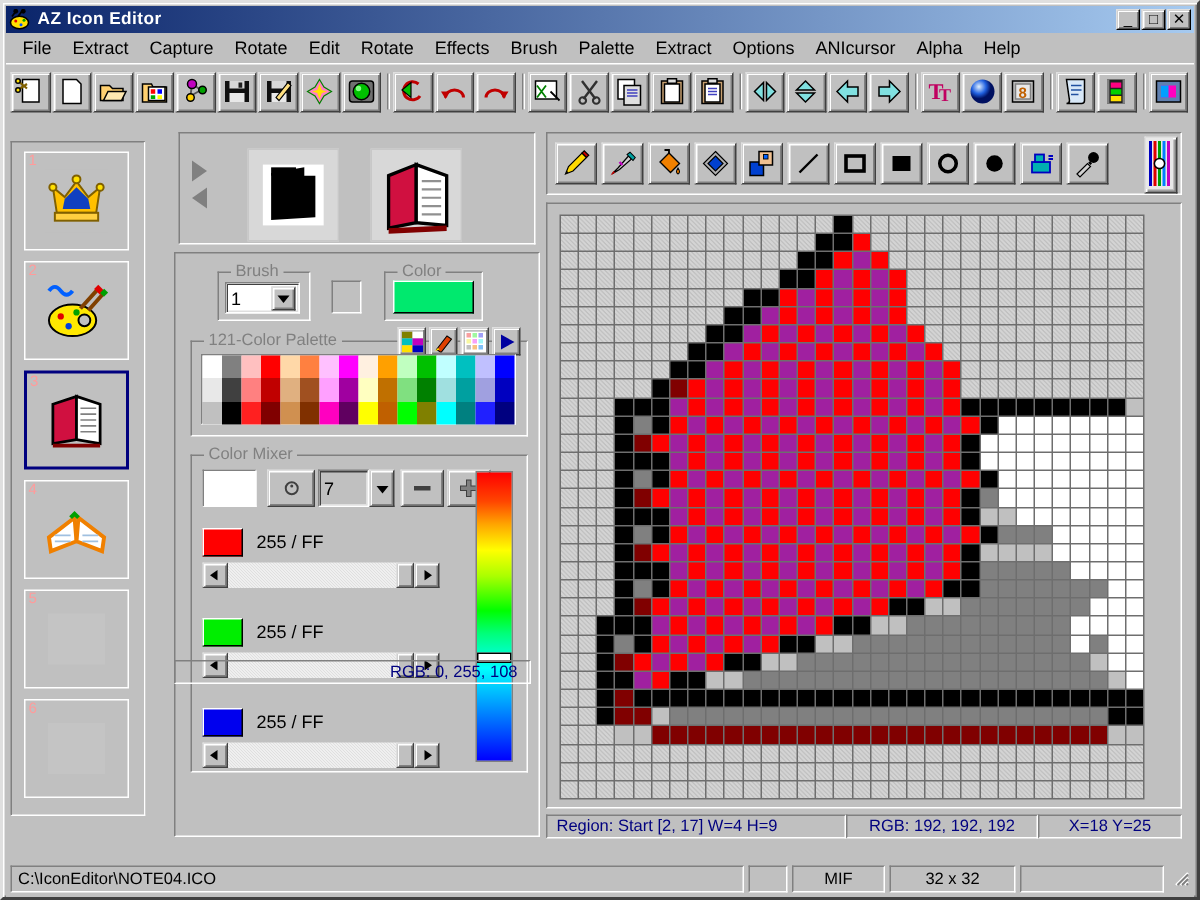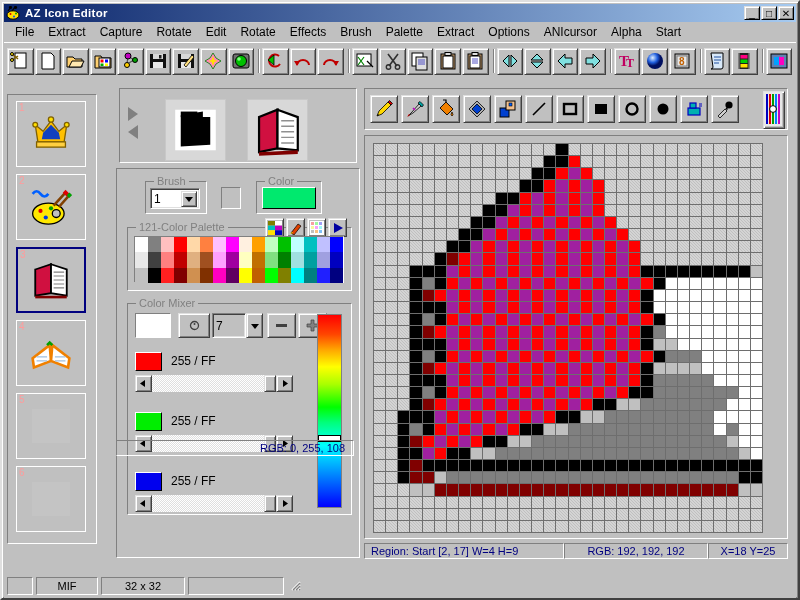--- a/index.html
+++ b/index.html
@@ -217,21 +217,21 @@
     <div class="menuitem"><span>Rotate</span></div>
     <div class="menuitem"><span>Edit</span></div>
     <div class="menuitem"><span>Rotate</span></div>
     <div class="menuitem"><span>Effects</span></div>
     <div class="menuitem"><span>Brush</span></div>
     <div class="menuitem"><span>Palette</span></div>
     <div class="menuitem"><span>Extract</span></div>
     <div class="menuitem"><span>Options</span></div>
     <div class="menuitem"><span>ANIcursor</span></div>
     <div class="menuitem"><span>Alpha</span></div>
-    <div class="menuitem"><span>Start</span></div>
+    <div class="menuitem"><span>Help</span></div>
   </div>
 
   <div id="toolbar">
     <div class="tbItem btn">
       <svg width="20" height="20" viewBox="0 0 20 20">
             <rect x="5" y="2" width="11" height="15" fill="#fff" stroke="#000"></rect>
             <path d="M2 3 L8 8 M2 9 L8 5" stroke="#806000" stroke-width="1.5" fill="none"></path>
             <circle cx="2" cy="3" r="1.5" fill="#ffe000" stroke="#000"></circle>
             <circle cx="2" cy="9" r="1.5" fill="#ffe000" stroke="#000"></circle>
           </svg>
@@ -1861,32 +1861,35 @@
               <div class="px t"></div>
               <div class="px t"></div>
               <div class="px t"></div>
             </div>
       </div>
 
       <div id="editorStatus">
         <div class="in" style="width:200px;height:16px;display:flex;align-items:center;padding-left:6px;">
           <span class="statusTxt">Region: Start [2, 17]  W=4 H=9</span>
         </div>
-        <div class="in" style="width:144px;height:16px;display:flex;align-items:center;justify-content:center;">
+        <div class="in" style="width:128px;height:16px;display:flex;align-items:center;justify-content:center;">
           <span class="statusTxt">RGB: 192, 192, 192</span>
         </div>
         <div class="in" style="flex:1 1 auto;height:16px;display:flex;align-items:center;justify-content:center;">
           <span class="statusTxt">X=18  Y=25</span>
         </div>
       </div>
 
     </div>
   </div>
 
   <div id="statusbar">
+    <div class="sbPanel" id="sbPath">
+      <span>C:\IconEditor\NOTE04.ICO</span>
+    </div>
     <div class="sbPanel" style="width:26px">
       <span></span>
     </div>
     <div class="sbPanel" style="width:62px;justify-content:center">
       <span>MIF</span>
     </div>
     <div class="sbPanel" style="width:84px;justify-content:center">
       <span>32 x 32</span>
     </div>
     <div class="sbPanel" style="width:96px">

